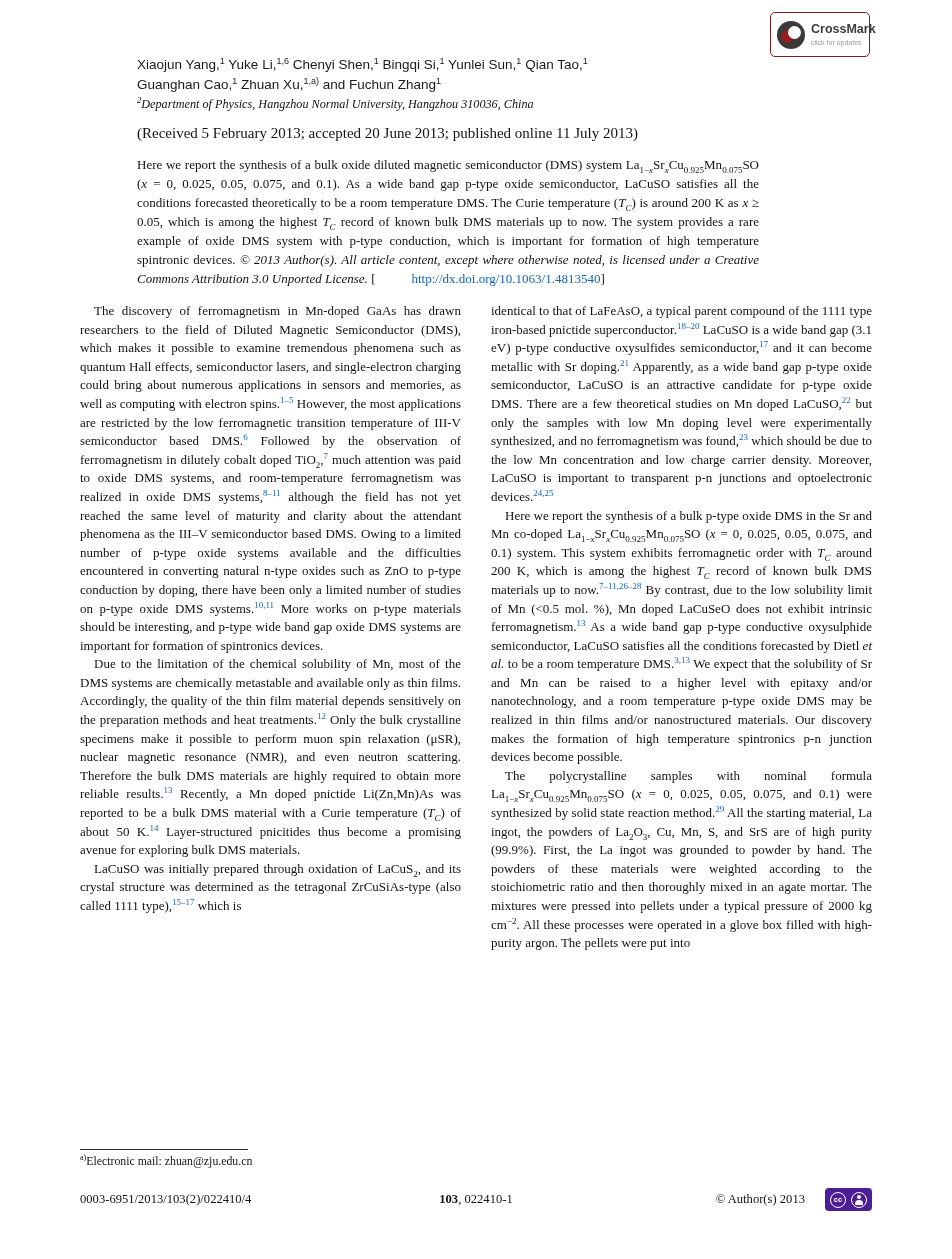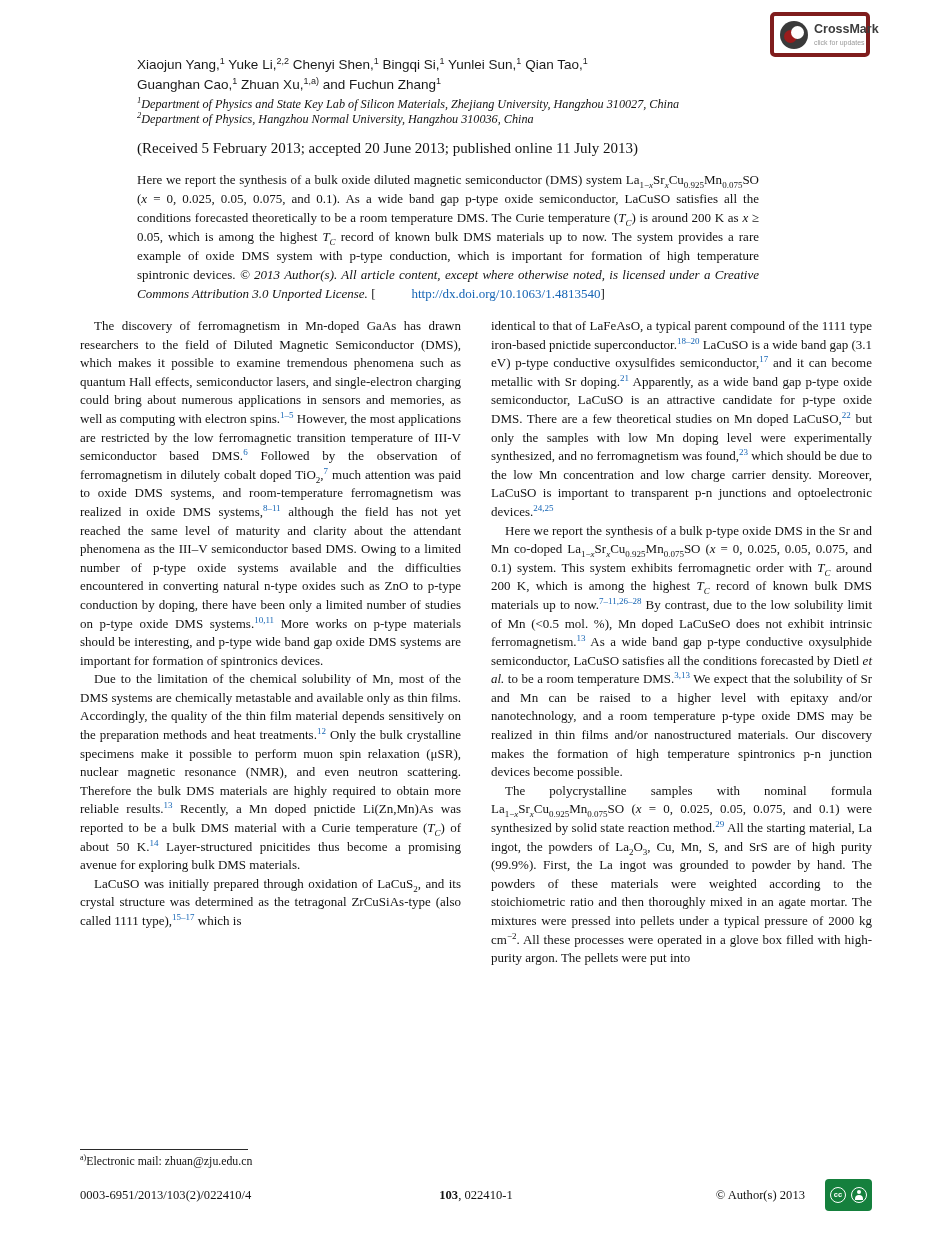--- a/index.html
+++ b/index.html
@@ -9,21 +9,21 @@
     font-family:"Liberation Serif", serif;
     color:#121212;
     -webkit-font-smoothing:antialiased;
   }
   .page { position:relative; width:952px; height:1259px; padding:44px 80px 0 80px; overflow:hidden; background:#fff; }
 
   
   .journal-line { text-align:center; font-size:13px; letter-spacing:.2px; }
   .crossmark {
     position:absolute; top:12px; right:82px; width:100px; height:45px;
-    border:4px solid #7f1d1d; border-radius:5px; background:#fff;
+    border:1px solid #7f1d1d; border-radius:5px; background:#fff;
     display:flex; align-items:center; gap:6px; padding:4px 6px; cursor:pointer;
   }
   .cm-circle { width:28px; height:28px; border-radius:50%; background:#3a3a3a; position:relative; flex:0 0 auto; }
   .cm-circle::before { content:""; position:absolute; left:4px; top:9px; width:13px; height:13px; border-radius:50%; background:#9b1c1c; }
   .cm-circle::after { content:""; position:absolute; right:4px; top:5px; width:13px; height:13px; border-radius:50%; background:#ffffff; }
   .cm-text { display:flex; flex-direction:column; line-height:1.1; font-family:"Liberation Sans", sans-serif; }
   .cm-name { font-weight:bold; font-size:12.5px; color:#3c3c3c; }
   .cm-sub { font-size:7px; color:#9a9a9a; margin-top:2px; }
 
   
@@ -54,21 +54,21 @@
   .footnote { position:absolute; left:80px; bottom:90px; width:383px; font-size:11.8px; }
   .fn-rule { width:168px; border-top:1px solid #2a2a2a; margin-bottom:4px; }
   .fn-text sup { font-size:8px; }
 
   
   .footer { position:absolute; left:80px; right:80px; bottom:48px; display:flex; align-items:center; font-size:12.6px; }
   .f-left { flex:1; text-align:left; }
   .f-center { flex:0 0 auto; }
   .f-right { flex:1; display:flex; justify-content:flex-end; align-items:center; gap:20px; }
   .cc-badge {
-    width:47px; height:32px; background:#15803d; border-radius:4px;
+    width:47px; height:23px; background:#4c1d95; border-radius:4px;
     display:flex; align-items:center; justify-content:space-evenly; cursor:pointer;
   }
   .cc-circle {
     width:16px; height:16px; border:1.5px solid #fff; border-radius:50%;
     display:flex; flex-direction:column; align-items:center; justify-content:center;
     color:#fff; font-family:"Liberation Sans", sans-serif; font-weight:bold; font-size:7.5px; line-height:1;
   }
   .p-head { width:4px; height:4px; border-radius:50%; background:#fff; }
   .p-body { width:8px; height:5px; border-radius:4px 4px 0 0; background:#fff; margin-top:1px; }
 </style>
@@ -80,24 +80,23 @@
 
   <div class="crossmark">
     <span class="cm-circle"></span>
     <span class="cm-text">
       <span class="cm-name">CrossMark</span>
       <span class="cm-sub">click for updates</span>
     </span>
   </div>
 
 
-  <div class="authors">Xiaojun Yang,<sup>1</sup> Yuke Li,<sup>2,2</sup> Chenyi Shen,<sup>1</sup> Bingqi Si,<sup>1</sup> Yunlei Sun,<sup>1</sup> Qian Tao,<sup>1</sup><br>Guanghan Cao,<sup>1</sup> Zhuan Xu,<sup>1,a)</sup> and Fuchun Zhang<sup>1</sup></div>
+  <div class="authors">Xiaojun Yang,<sup>1</sup> Yuke Li,<sup>1,6</sup> Chenyi Shen,<sup>1</sup> Bingqi Si,<sup>1</sup> Yunlei Sun,<sup>1</sup> Qian Tao,<sup>1</sup><br>Guanghan Cao,<sup>1</sup> Zhuan Xu,<sup>1,a)</sup> and Fuchun Zhang<sup>1</sup></div>
 
   <div class="affiliations">
-    <div class="aff"><sup>1</sup>Department of Physics and State Key Lab of Silicon Materials, Zhejiang University, Hangzhou 310027, China</div>
     <div class="aff"><sup>2</sup>Department of Physics, Hangzhou Normal University, Hangzhou 310036, China</div>
   </div>
 
   <div class="received">(Received 5 February 2013; accepted 20 June 2013; published online 11 July 2013)</div>
 
   <p class="abstract">Here we report the synthesis of a bulk oxide diluted magnetic semiconductor (DMS) system La<sub>1−<i>x</i></sub>Sr<sub><i>x</i></sub>Cu<sub>0.925</sub>Mn<sub>0.075</sub>SO (<i>x</i> = 0, 0.025, 0.05, 0.075, and 0.1). As a wide band gap p-type oxide semiconductor, LaCuSO satisfies all the conditions forecasted theoretically to be a room temperature DMS. The Curie temperature (<i>T<sub>C</sub></i>) is around 200 K as <i>x</i> ≥ 0.05, which is among the highest <i>T<sub>C</sub></i> record of known bulk DMS materials up to now. The system provides a rare example of oxide DMS system with p-type conduction, which is important for formation of high temperature spintronic devices. <i>© 2013 Author(s). All article content, except where otherwise noted, is licensed under a Creative Commons Attribution 3.0 Unported License.</i> [<span class="link">http://dx.doi.org/10.1063/1.4813540</span>]</p>
 
   <div class="columns">
     <div class="col">
       <p class="body-p">The discovery of ferromagnetism in Mn-doped GaAs has drawn researchers to the field of Diluted Magnetic Semiconductor (DMS), which makes it possible to examine tremendous phenomena such as quantum Hall effects, semiconductor lasers, and single-electron charging could bring about numerous applications in sensors and memories, as well as computing with electron spins.<sup class="r">1–5</sup> However, the most applications are restricted by the low ferromagnetic transition temperature of III-V semiconductor based DMS.<sup class="r">6</sup> Followed by the observation of ferromagnetism in dilutely cobalt doped TiO<sub>2</sub>,<sup class="r">7</sup> much attention was paid to oxide DMS systems, and room-temperature ferromagnetism was realized in oxide DMS systems,<sup class="r">8–11</sup> although the field has not yet reached the same level of maturity and clarity about the attendant phenomena as the III–V semiconductor based DMS. Owing to a limited number of p-type oxide systems available and the difficulties encountered in converting natural n-type oxides such as ZnO to p-type conduction by doping, there have been only a limited number of studies on p-type oxide DMS systems.<sup class="r">10,11</sup> More works on p-type materials should be interesting, and p-type wide band gap oxide DMS systems are important for formation of spintronics devices.</p>

